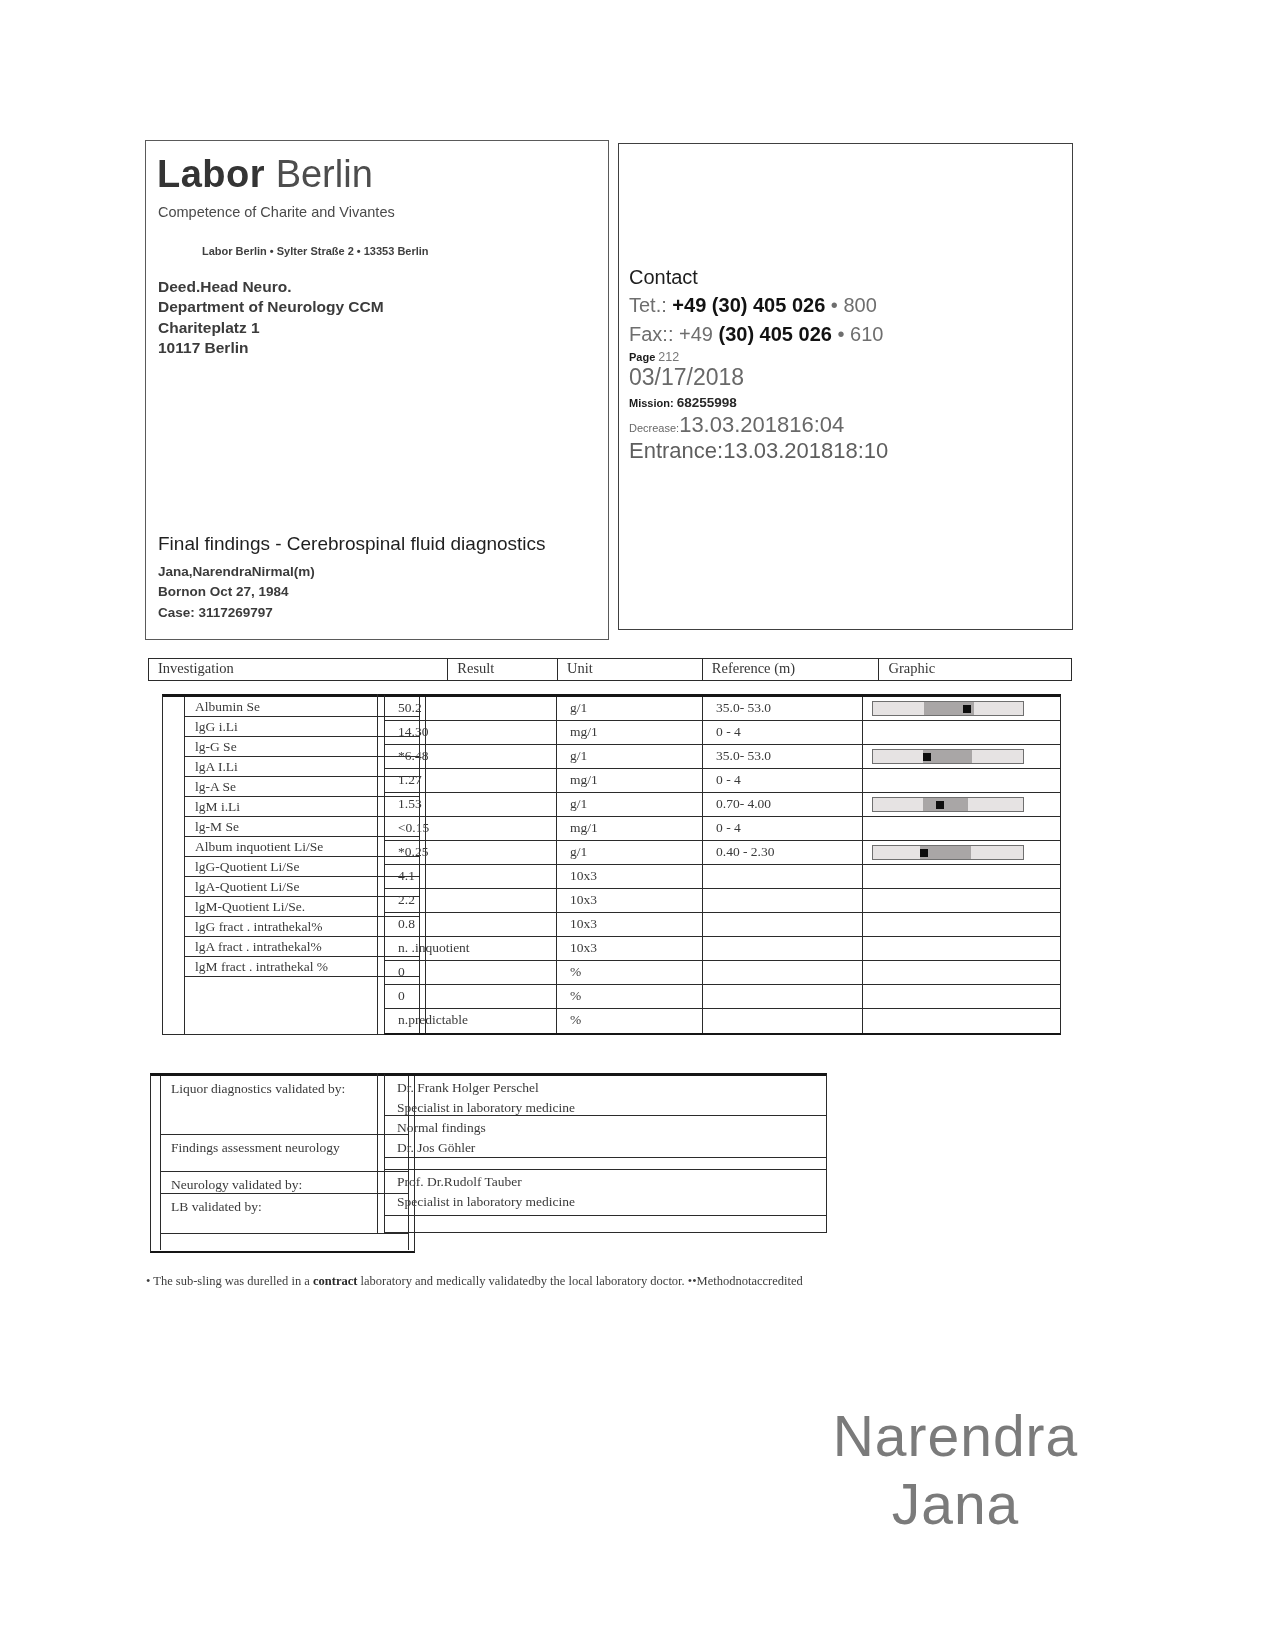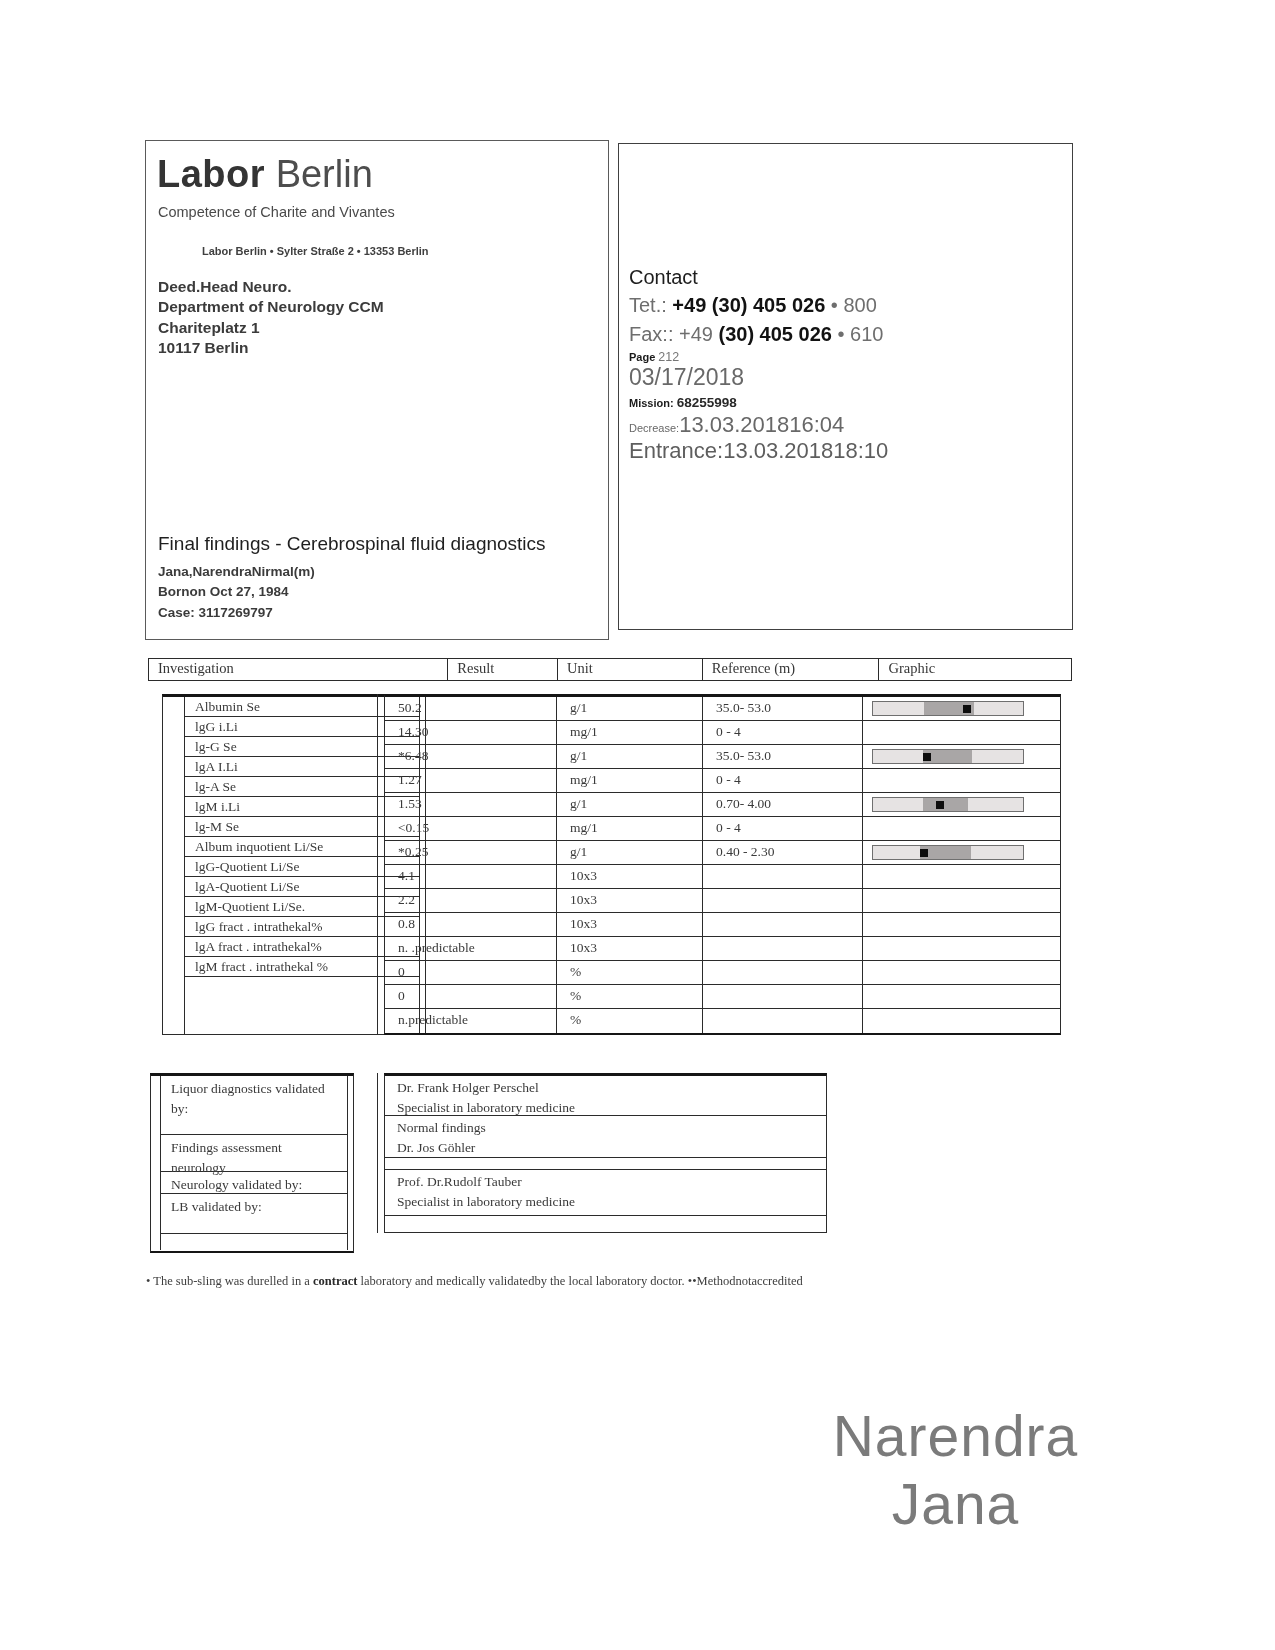--- a/index.html
+++ b/index.html
@@ -92,21 +92,21 @@
   .c-unit { width:146px; border-right:1px solid #2b2b2b; padding-left:13px; white-space:nowrap; overflow:hidden; }
   .c-ref  { width:160px; border-right:1px solid #2b2b2b; padding-left:13px; white-space:nowrap; overflow:hidden; }
   .c-gfx  { flex:1; display:flex; align-items:center; padding:0 6px 0 9px; }
 
   .bar { position:relative; width:152px; height:15px; border:1px solid #6f6f6f; background:#e6e3e3; }
   .bar-band { position:absolute; top:0; bottom:0; background:#a9a6a6; }
   .bar-marker { position:absolute; top:2.5px; width:8px; height:8px; background:#0d0d0d; }
 
   
   .val-left {
-    position:absolute; left:150px; top:1073px; width:204px; height:180px;
+    position:absolute; left:150px; top:1073px; width:265px; height:180px;
     border:1px solid #2b2b2b; border-top:3px solid #151515; border-bottom:2px solid #151515;
   }
   .val-left-table { margin:0 5px 0 9px; height:174px; border-left:1px solid #2b2b2b; border-right:1px solid #2b2b2b; }
   .vl-row {
     border-bottom:1px solid #2b2b2b; font-family:"Liberation Serif", serif;
     font-size:13.5px; color:#3a3a3a; padding:3px 10px 0 10px; line-height:1.45;
   }
   .vl-row:nth-child(1) { height:59px; }
   .vl-row:nth-child(2) { height:37px; }
   .vl-row:nth-child(3) { height:22px; }
@@ -279,21 +279,21 @@
         <div class="c-ref"></div>
         <div class="c-gfx"></div>
       </div>
       <div class="res-row">
         <div class="c-res">0.8</div>
         <div class="c-unit">10x3</div>
         <div class="c-ref"></div>
         <div class="c-gfx"></div>
       </div>
       <div class="res-row">
-        <div class="c-res">n. .predictable</div>
+        <div class="c-res">n. .inquotient</div>
         <div class="c-unit">10x3</div>
         <div class="c-ref"></div>
         <div class="c-gfx"></div>
       </div>
       <div class="res-row">
         <div class="c-res">0</div>
         <div class="c-unit">%</div>
         <div class="c-ref"></div>
         <div class="c-gfx"></div>
       </div>

